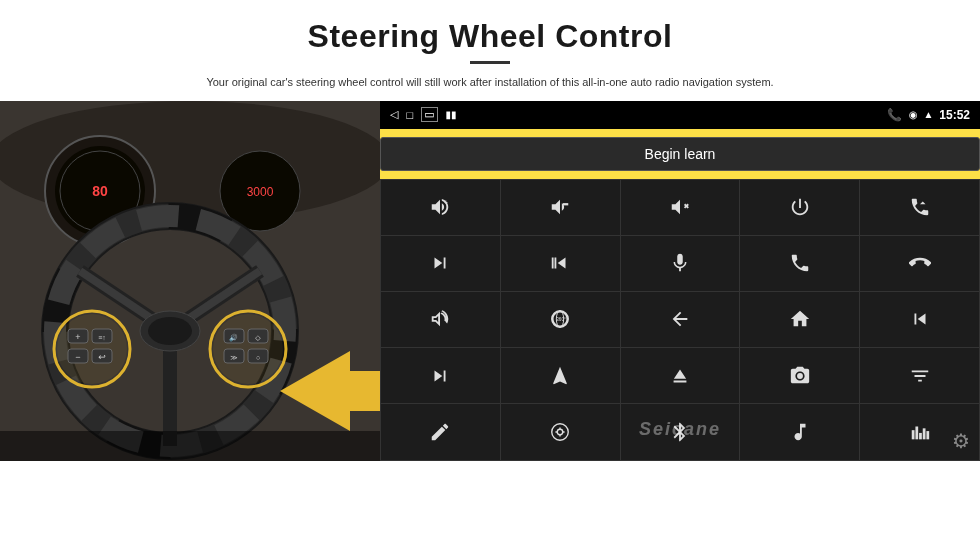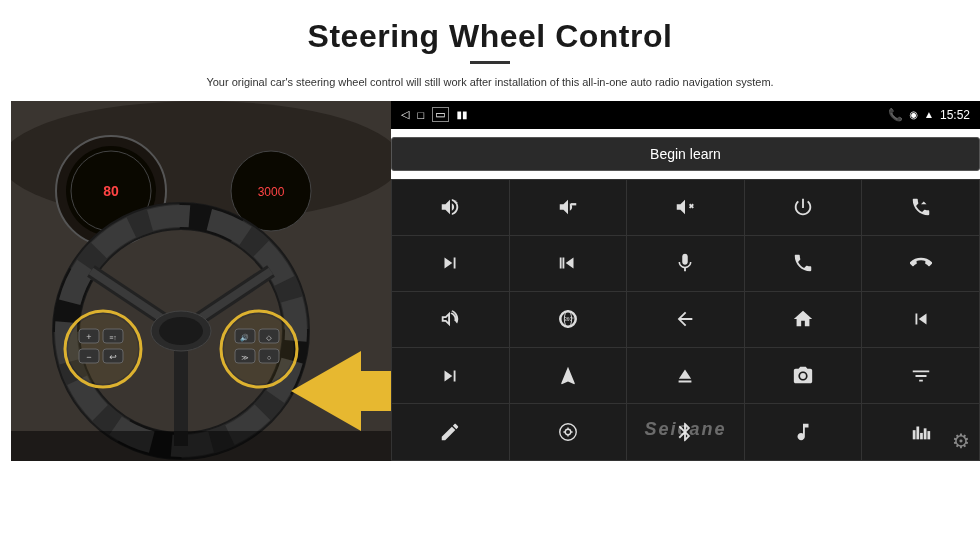--- a/index.html
+++ b/index.html
@@ -56,21 +56,20 @@
     }
 
     
     .steering-image {
       width: 380px;
       min-width: 380px;
       height: 360px;
       position: relative;
       overflow: hidden;
       background: #c4b5fd;
-      margin-left: 11px;
     }
 
     .steering-canvas {
       width: 100%;
       height: 100%;
     }
 
     
     .android-panel {
       flex: 1;
@@ -101,21 +100,21 @@
     .status-right {
       display: flex;
       align-items: center;
       gap: 6px;
       font-size: 12px;
     }
 
     
     .begin-learn-row {
       padding: 8px 0;
-      background: #ffffff;
+      background: #fde047;
     }
 
     .begin-learn-btn {
       width: 100%;
       background: #2a2a2a;
       border: 1px solid #555;
       color: #fff;
       font-size: 14px;
       padding: 8px;
       text-align: center;
@@ -258,21 +257,21 @@
         <div class="status-left">
           <span style="font-size:11px;">◁</span>
           <span style="font-size:11px;">□</span>
           <span style="font-size:11px; border:1px solid #888; padding:0 2px;">▭</span>
           <span style="font-size:10px;">▮▮</span>
         </div>
         <div class="status-right">
           <span>📞</span>
           <span style="font-size:10px;">◉</span>
           <span style="font-size:10px;">▲</span>
-          <span style="font-size:12px; font-weight:normal;">15:52</span>
+          <span style="font-size:12px; font-weight:bold;">15:52</span>
         </div>
       </div>
 
       <div class="begin-learn-row">
         <button class="begin-learn-btn">Begin learn</button>
       </div>
 
       <div class="controls-grid">
 
         <div class="ctrl-btn">

